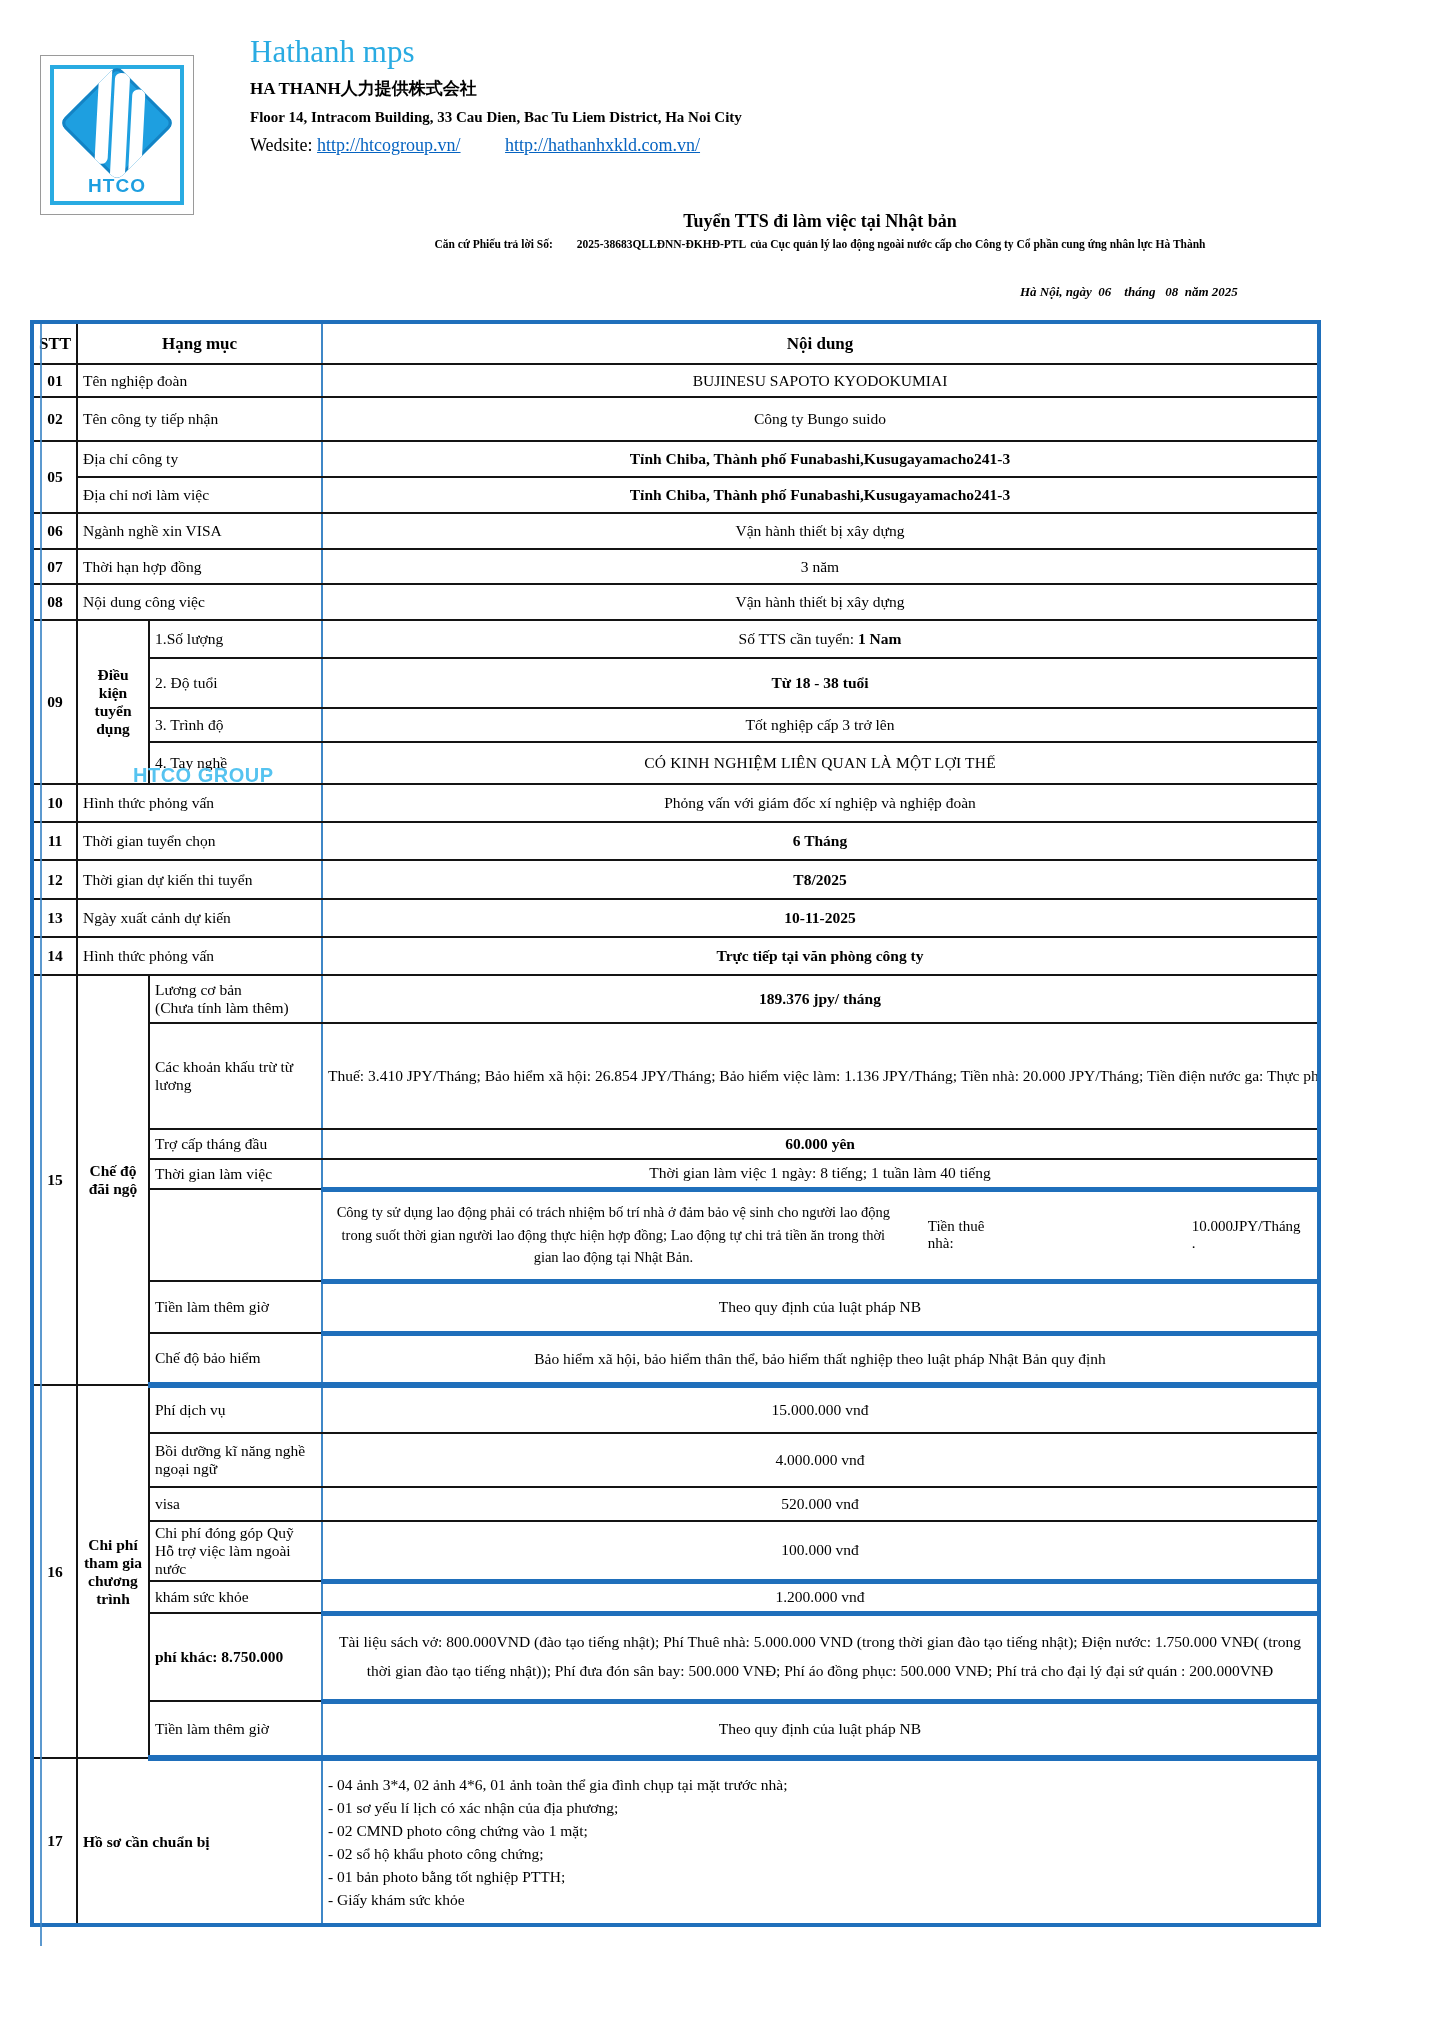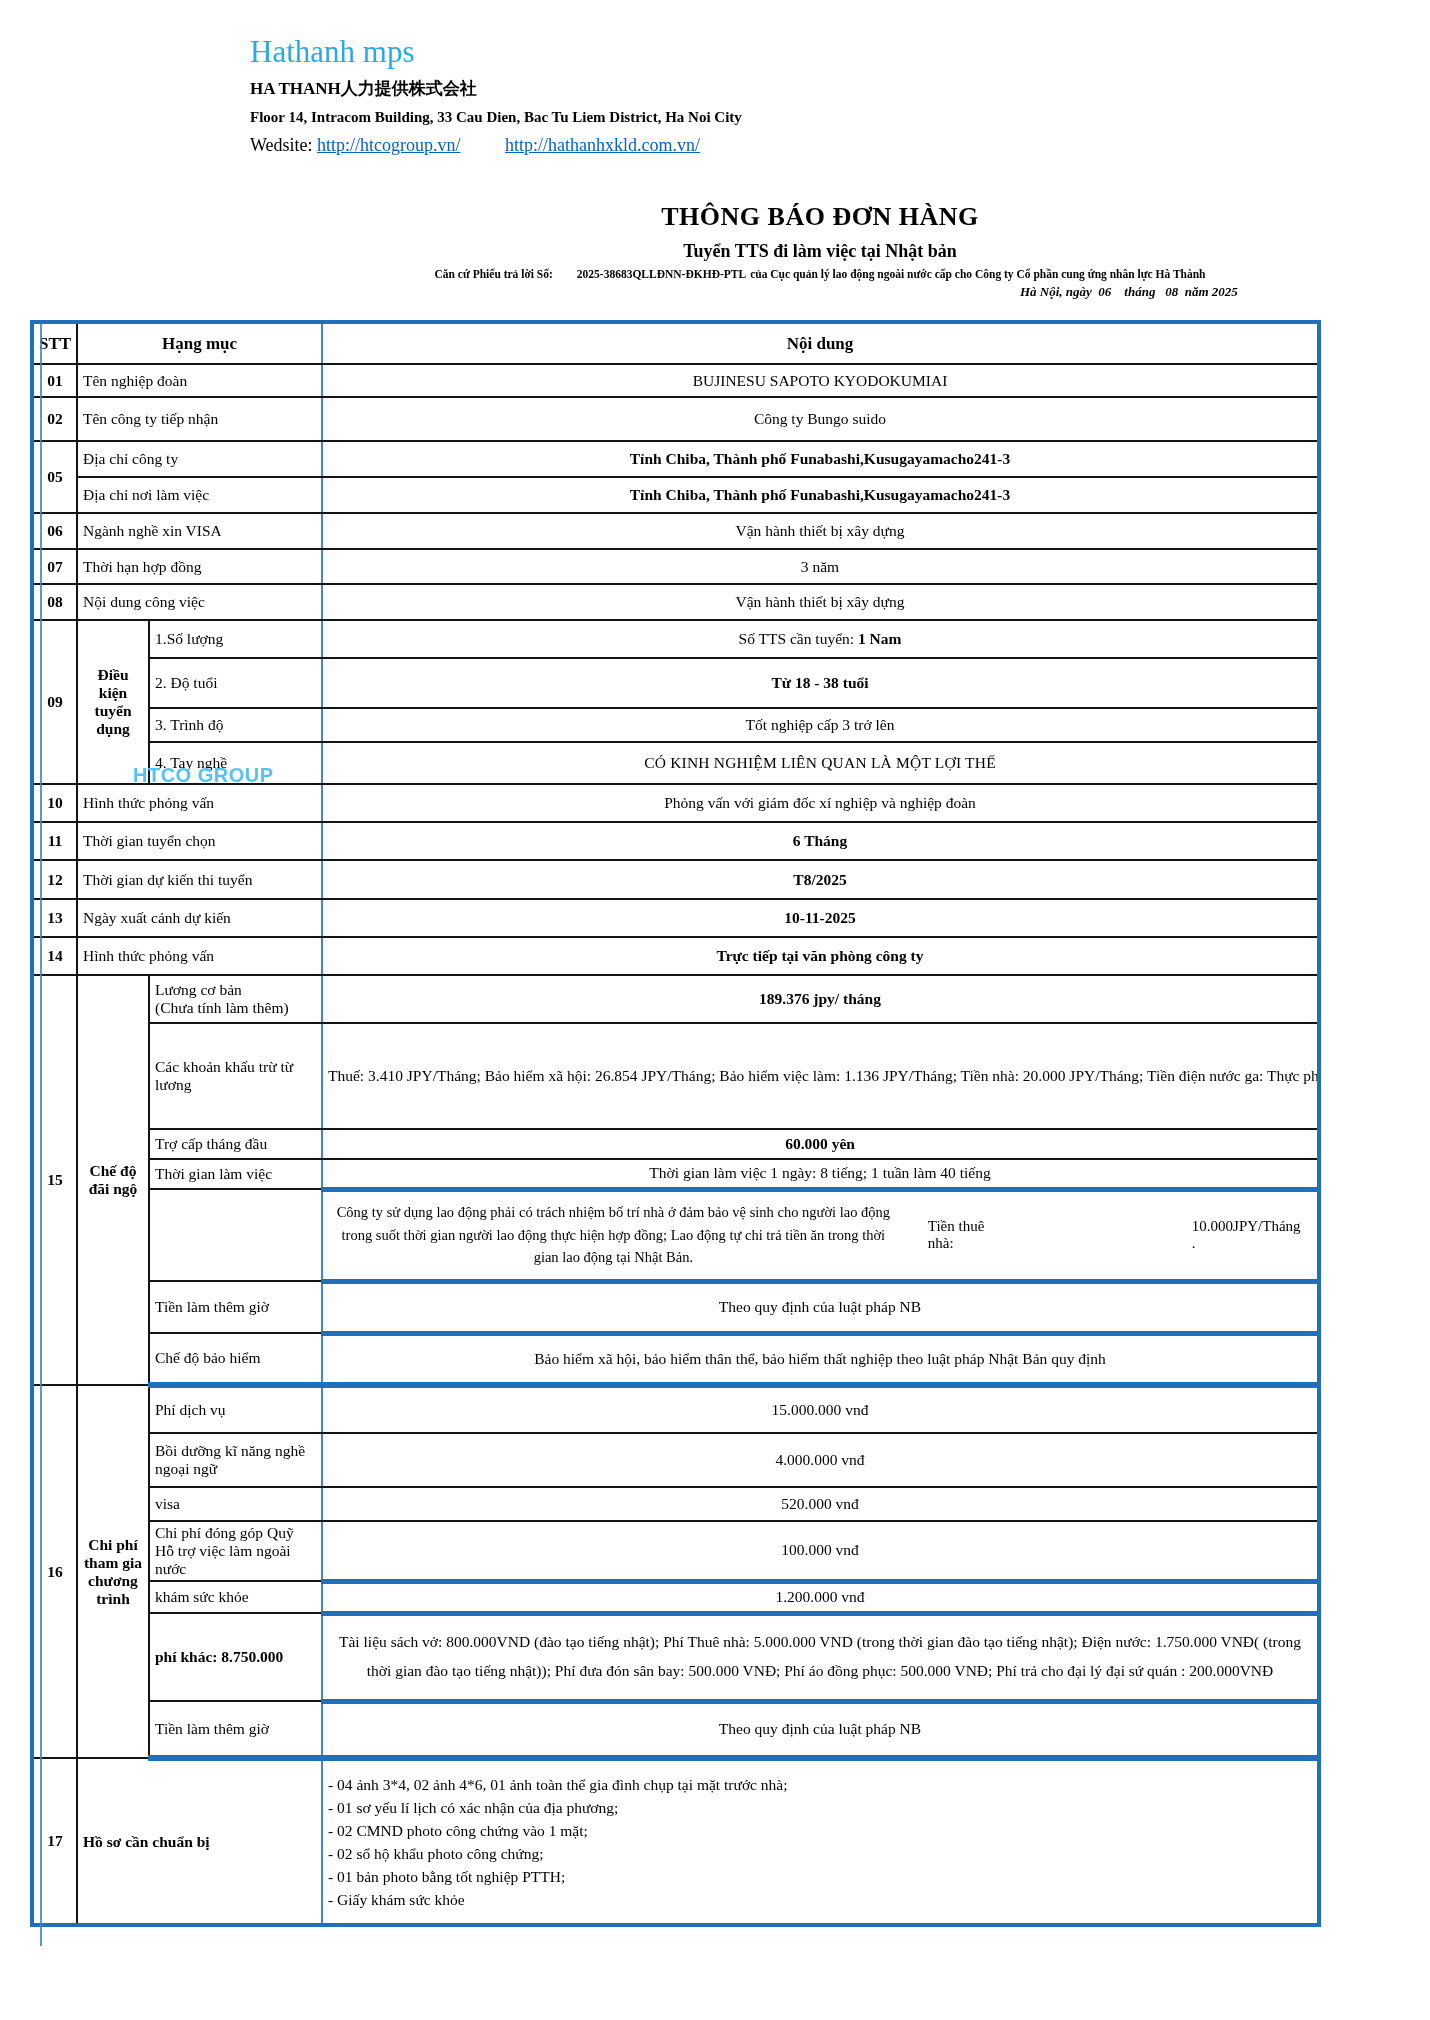--- a/index.html
+++ b/index.html
@@ -65,34 +65,43 @@
   .rent-val{font-size:15px;margin-left:150px;}
   .docs-list{text-align:left;padding-left:10px;font-size:15px;line-height:23px;}
   .left-hairline{position:absolute;left:40px;top:324px;width:2px;height:1622px;
                  background:#3f87c7;opacity:.85;z-index:4;}
 </style>
 </head>
 <body>
 
 <div class="page">
 
+  <div class="logo-box">
+    <div class="logo-inner">
+      <div class="logo-diamond">
+        <div class="ls ls1"></div>
+          <div class="ls ls2"></div>
+          <div class="ls ls3"></div>
+      </div>
+      <div class="logo-text">HTCO</div>
+    </div>
+  </div>
 
   <div class="header-text">
     <div class="brand">Hathanh mps</div>
     <div class="company-jp">HA THANH人力提供株式会社</div>
     <div class="address">Floor 14, Intracom Building, 33 Cau Dien, Bac Tu Liem District, Ha Noi City</div>
     <div class="weblinks">
       <span>Wedsite:</span>
       <a>http://htcogroup.vn/</a>
       <a> http://hathanhxkld.com.vn/</a>
     </div>
   </div>
 
   <div class="title-block">
-    <div class="doc-title">THÔNG BÁO ĐƠN HÀNG</div>
     <div class="doc-subtitle">Tuyển TTS đi làm việc tại Nhật bản</div>
     <div class="doc-ref">
       <span>Căn cứ Phiếu trả lời Số:</span><span class="ref-num">2025-38683QLLĐNN-ĐKHĐ-PTL</span><span>của Cục quản lý lao động ngoài nước cấp cho Công ty Cổ phần cung ứng nhân lực Hà Thành</span>
     </div>
   </div>
   <div class="date-line">Hà Nội, ngày  06    tháng   08  năm 2025</div>
 
   <div class="watermark">HTCO GROUP</div>
   <div class="left-hairline"></div>
 

